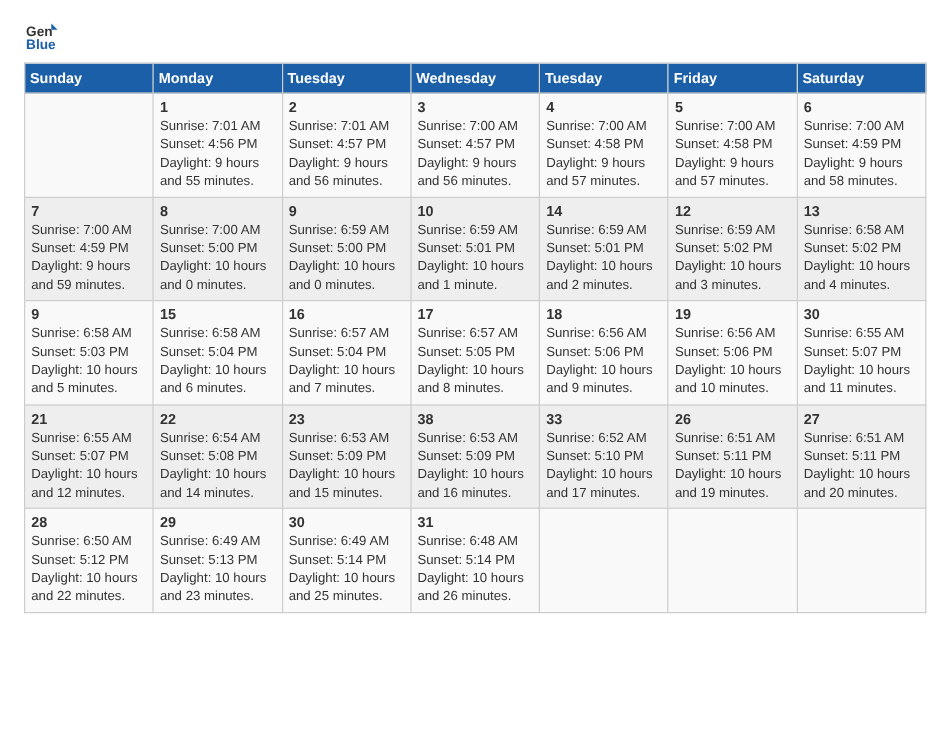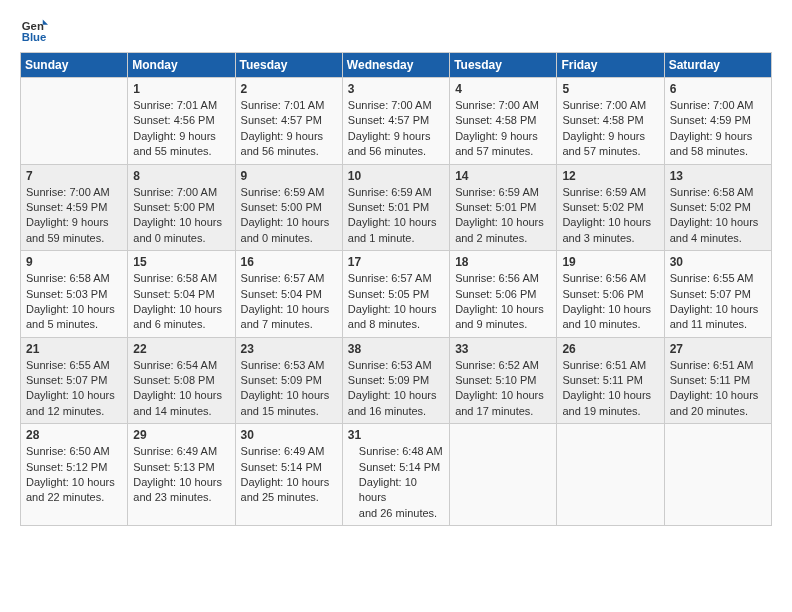--- a/index.html
+++ b/index.html
@@ -337,21 +337,21 @@
         </td>
         <td>
           <span class="day-number">30</span>
           <div class="day-detail" style="white-space: pre-line;">Sunrise: 6:49 AM
 Sunset: 5:14 PM
 Daylight: 10 hours
 and 25 minutes.</div>
         </td>
         <td>
           <span class="day-number">31</span>
-          <div class="day-detail" style="white-space: pre-line; margin-left: 11px;">Sunrise: 6:48 AM
+          <div class="day-detail" style="white-space: pre-line;">Sunrise: 6:48 AM
 Sunset: 5:14 PM
 Daylight: 10 hours
 and 26 minutes.</div>
         </td>
         <td></td>
         <td></td>
         <td></td>
       </tr>
     </tbody>
 </table>

